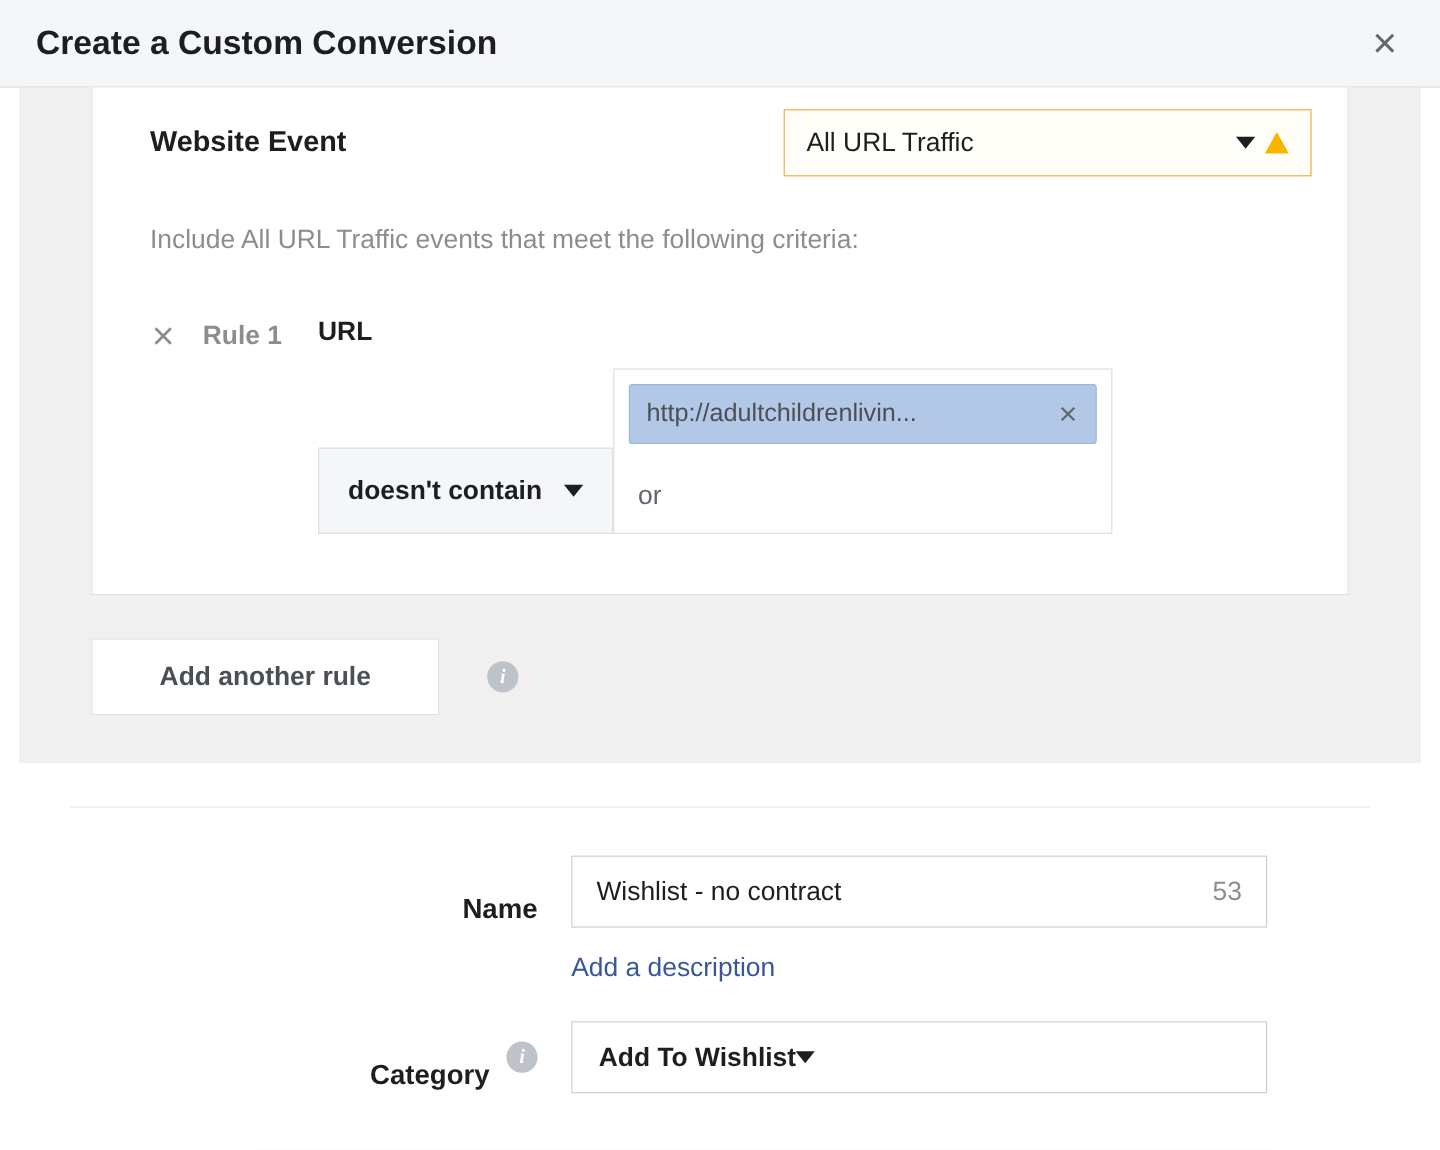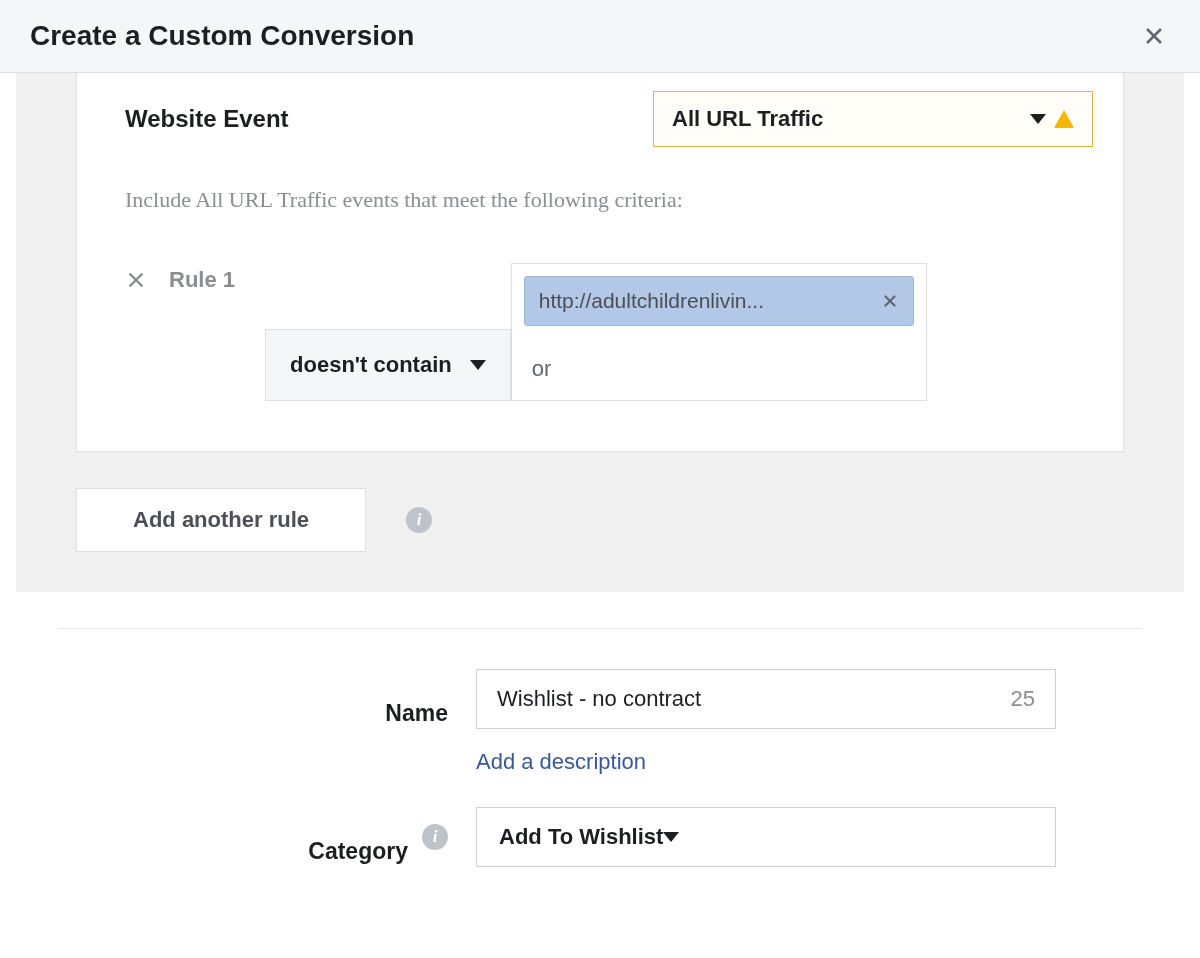--- a/index.html
+++ b/index.html
@@ -65,21 +65,21 @@
       align-items: center;
       justify-content: space-between;
       border: 1.5px solid #f0ad4e;
       background: #fffef9;
       padding: 14px 18px;
       width: 440px;
       cursor: pointer;
     }
     .event-dropdown-text {
       font-size: 22px;
-      font-weight: 700;
+      font-weight: 400;
       color: #1c1e21;
     }
     .event-dropdown-right {
       display: flex;
       align-items: center;
       gap: 8px;
     }
     .caret-down {
       width: 0;
       height: 0;
@@ -92,21 +92,20 @@
       height: 0;
       border-left: 10px solid transparent;
       border-right: 10px solid transparent;
       border-bottom: 18px solid #f7b500;
       position: relative;
     }
     .criteria-text {
       font-size: 22px;
       color: #8a8d91;
       margin-bottom: 50px;
-      font-family: Liberation Serif, serif;
     }
     .rule-row {
       display: flex;
       align-items: flex-start;
       gap: 30px;
     }
     .rule-left {
       display: flex;
       align-items: center;
       gap: 22px;
@@ -321,20 +320,21 @@
           <div class="rule-remove">
             <svg viewBox="0 0 24 24" fill="none" stroke="currentColor" stroke-width="2.5">
               <line x1="5" y1="5" x2="19" y2="19"></line>
               <line x1="19" y1="5" x2="5" y2="19"></line>
             </svg>
           </div>
           <div class="rule-title">Rule 1</div>
         </div>
 
         <div class="rule-right">
+          <div class="url-label">URL</div>
 
           <div class="condition-row">
             <div class="condition-dropdown">
               <span class="condition-dropdown-text">doesn't contain</span>
               <div class="caret-down"></div>
             </div>
 
             <div class="url-input-box">
               <div class="url-chip">
                 <span class="url-chip-text">http://adultchildrenlivin...</span>
@@ -362,21 +362,21 @@
   <hr class="divider">
 
   <div class="form-section">
 
     <div class="form-row">
       <div class="form-label-col">
         <span class="form-label">Name</span>
       </div>
       <div class="name-input">
         <span class="name-input-text">Wishlist - no contract</span>
-        <span class="name-input-count">25</span>
+        <span class="name-input-count">53</span>
       </div>
     </div>
 
     <div class="description-row">
       <span class="description-link">Add a description</span>
     </div>
 
     <div class="form-row">
       <div class="form-label-col">
         <span class="form-label">Category</span>

